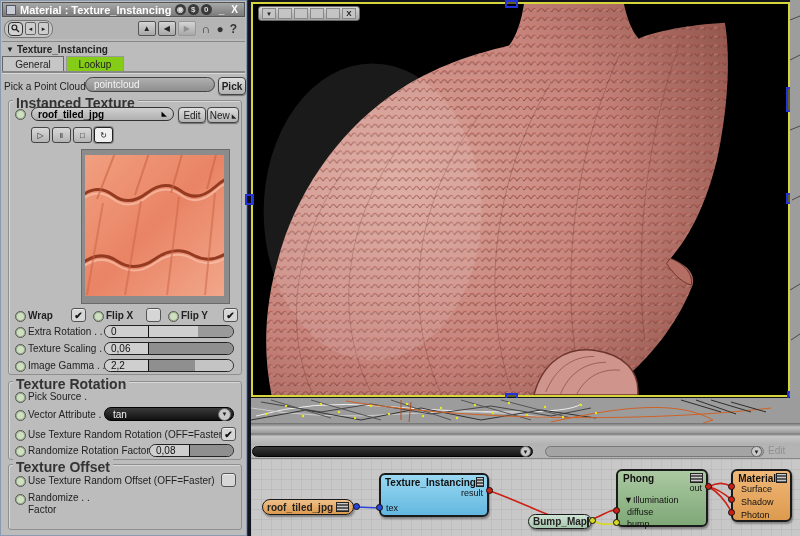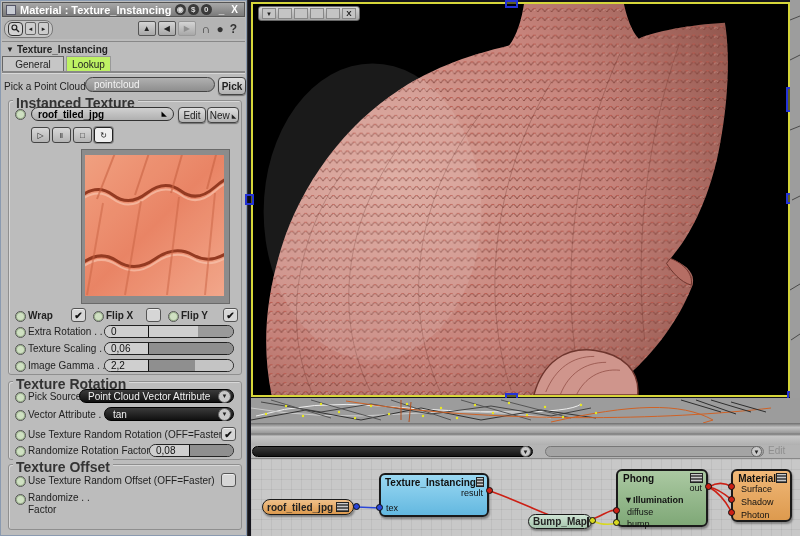--- a/index.html
+++ b/index.html
@@ -15,21 +15,21 @@
   .pillgrp{display:flex;align-items:center;background:#c6c6c6;border:1px solid #777;border-radius:8px;padding:1px 3px;margin-left:2px;height:14px;}
   .keybtn{width:13px;height:12px;border:1px solid #333;border-radius:4px;background:#d2d2d2;display:flex;align-items:center;justify-content:center;}
   .tinybtn{width:9px;height:11px;border:1px solid #666;background:#cdcdcd;font-size:7px;display:flex;align-items:center;justify-content:center;color:#222;margin-left:2px;border-radius:2px;}
   .navbtn{width:16px;height:13px;border:1px solid #555;background:linear-gradient(#d4d4d4,#a8a8a8);font-size:8px;display:flex;align-items:center;justify-content:center;color:#222;margin-left:2px;border-radius:2px;}
   .navbtn.dis{color:#8f8f8f;border-color:#999;}
   .navglyph{font-size:12px;font-weight:bold;color:#333;margin-left:6px;}
   #hdrrow{left:2px;top:41px;width:243px;height:14px;border-top:1px solid #888;display:flex;align-items:center;font-size:10px;font-weight:bold;color:#222;}
   #hdrrow .arr{font-size:8px;margin:0 3px 0 4px;}
   .tab{position:absolute;top:56px;height:15px;font-size:10px;font-weight:normal;color:#222;display:flex;align-items:center;justify-content:center;box-sizing:border-box;}
   #tab-general{left:2px;width:62px;background:#c6c6c6;border:1px solid #666;border-bottom:none;}
-  #tab-lookup{left:66px;width:45px;background:#bef264;border:1px solid #999;border-bottom:none;}
+  #tab-lookup{left:66px;width:58px;background:#84cc16;border:1px solid #999;border-bottom:none;}
   #tabline{left:2px;top:71px;width:243px;height:2px;background:#888;border-bottom:1px solid #d8d8d8;}
   .lbl{font-size:10px;color:#222;}
   #pickrow{left:0;top:77px;width:247px;height:18px;display:flex;align-items:center;}
   #pc-input{position:absolute;left:85px;top:0px;width:130px;height:15px;border-radius:8px;border:1px solid #444;background:linear-gradient(#b0b0b0,#8e8e8e);color:#f4f4f4;font-size:10px;display:flex;align-items:center;padding-left:8px;box-sizing:border-box;}
   .btn{border:1px solid #444;border-radius:4px;background:linear-gradient(#dedede,#b2b2b2);font-size:10px;font-weight:bold;color:#222;display:flex;align-items:center;justify-content:center;box-shadow:0 1px 1px rgba(0,0,0,.4);}
   .grp{position:absolute;border:1px solid #8f8f8f;border-radius:3px;box-shadow:inset 1px 1px 0 #d8d8d8;}
   .grp .gtitle{position:absolute;top:-6px;left:4px;background:#bcbcbc;padding:0 3px;font-size:14px;font-weight:bold;color:#333;}
   .led{width:9px;height:9px;border-radius:50%;background:#cfe0c2;border:1px solid #555;box-shadow:inset 0 0 0 1px #9ab08c;display:inline-block;}
   .cb{width:13px;height:12px;border:1px solid #555;border-radius:3px;background:#d6d6d6;display:flex;align-items:center;justify-content:center;font-size:10px;font-weight:bold;color:#111;box-shadow:inset 0 1px 0 #eee;}
   .pill{display:flex;height:13px;border:1px solid #222;border-radius:7px;overflow:hidden;box-sizing:border-box;background:#9a9a9a;}
@@ -184,24 +184,20 @@
       <span class="val" style="flex:0 0 44px">2,2</span>
       <div class="track" style="background:linear-gradient(90deg,#8f8f8f 0 55%,#c4c4c4 55%)"></div>
     </div>
   </div>
 
   <div class="grp" style="left:8px;top:381px;width:232px;height:77px">
     <span class="gtitle">Texture Rotation</span>
 
     <span class="led abs" style="left:6px;top:10px"></span>
     <span class="lbl abs" style="left:19px;top:9px">Pick Source .</span>
-    <div class="ddark abs" style="left:70px;top:7px;width:155px">
-      <span>Point Cloud Vector Attribute</span>
-      <span class="dcirc">▼</span>
-    </div>
 
     <span class="led abs" style="left:6px;top:28px"></span>
     <span class="lbl abs" style="left:19px;top:27px">Vector Attribute . . .</span>
     <div class="ddark abs" style="left:95px;top:25px;width:130px">
       <span>tan</span>
       <span class="dcirc">▼</span>
     </div>
 
     <span class="led abs" style="left:6px;top:48px"></span>
     <span class="lbl abs" style="left:19px;top:47px">Use Texture Random Rotation (OFF=Faster)</span>
@@ -370,21 +366,21 @@
   <span class="menu-ic"></span>
 </div>
 <span class="port" style="left:589px;top:517px;background:#d8d820"></span>
 
 <div class="node" style="left:616px;top:469px;width:92px;height:58px;background:linear-gradient(#abc9a2,#7fa877)">
   <div style="display:flex;justify-content:space-between;padding:2px 3px 0 5px">
     <span class="ntitle">Phong</span>
     <span class="menu-ic"></span>
   </div>
   <span class="plabel" style="right:4px;top:12px">out</span>
-  <span class="plabel" style="left:6px;top:24px;font-weight:bold">▼Illumination</span>
+  <span class="plabel" style="left:6px;top:24px;font-weight:normal">▼Illumination</span>
   <span class="plabel" style="left:9px;top:36px">diffuse</span>
   <span class="plabel" style="left:9px;top:48px">bump</span>
 </div>
 <span class="port" style="left:705px;top:483px;background:#cc2015"></span>
 <span class="port" style="left:613px;top:507px;background:#cc2015"></span>
 <span class="port" style="left:613px;top:519px;background:#d8d820"></span>
 
 <div class="node" style="left:731px;top:469px;width:61px;height:53px;background:linear-gradient(#f0b878,#dd9a4e)">
   <div style="display:flex;justify-content:flex-end;padding:2px 3px 0 5px">
     <span class="ntitle">Material</span>

